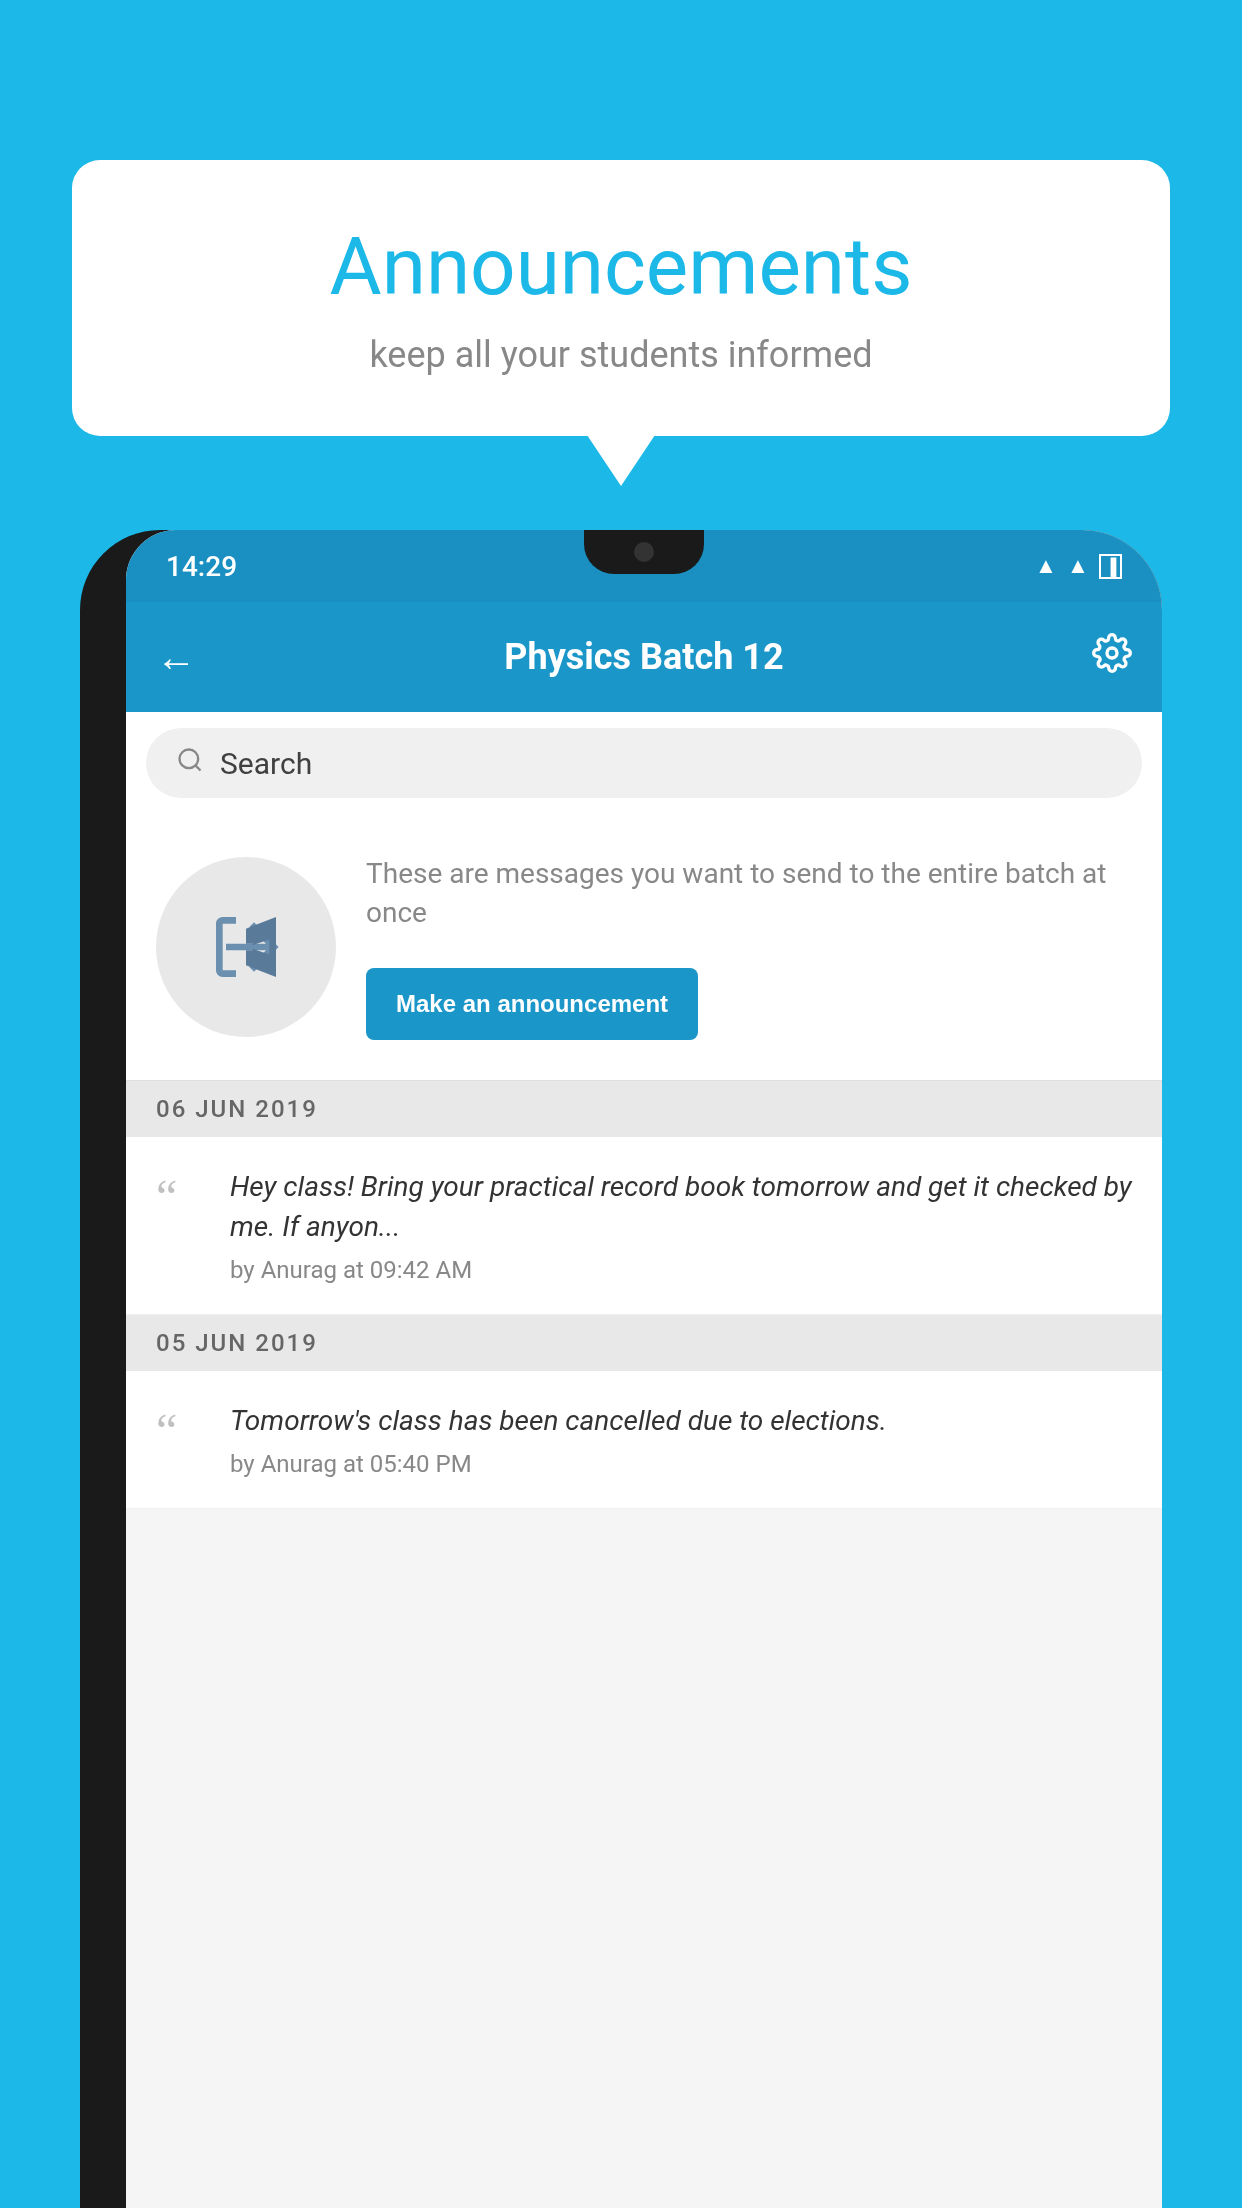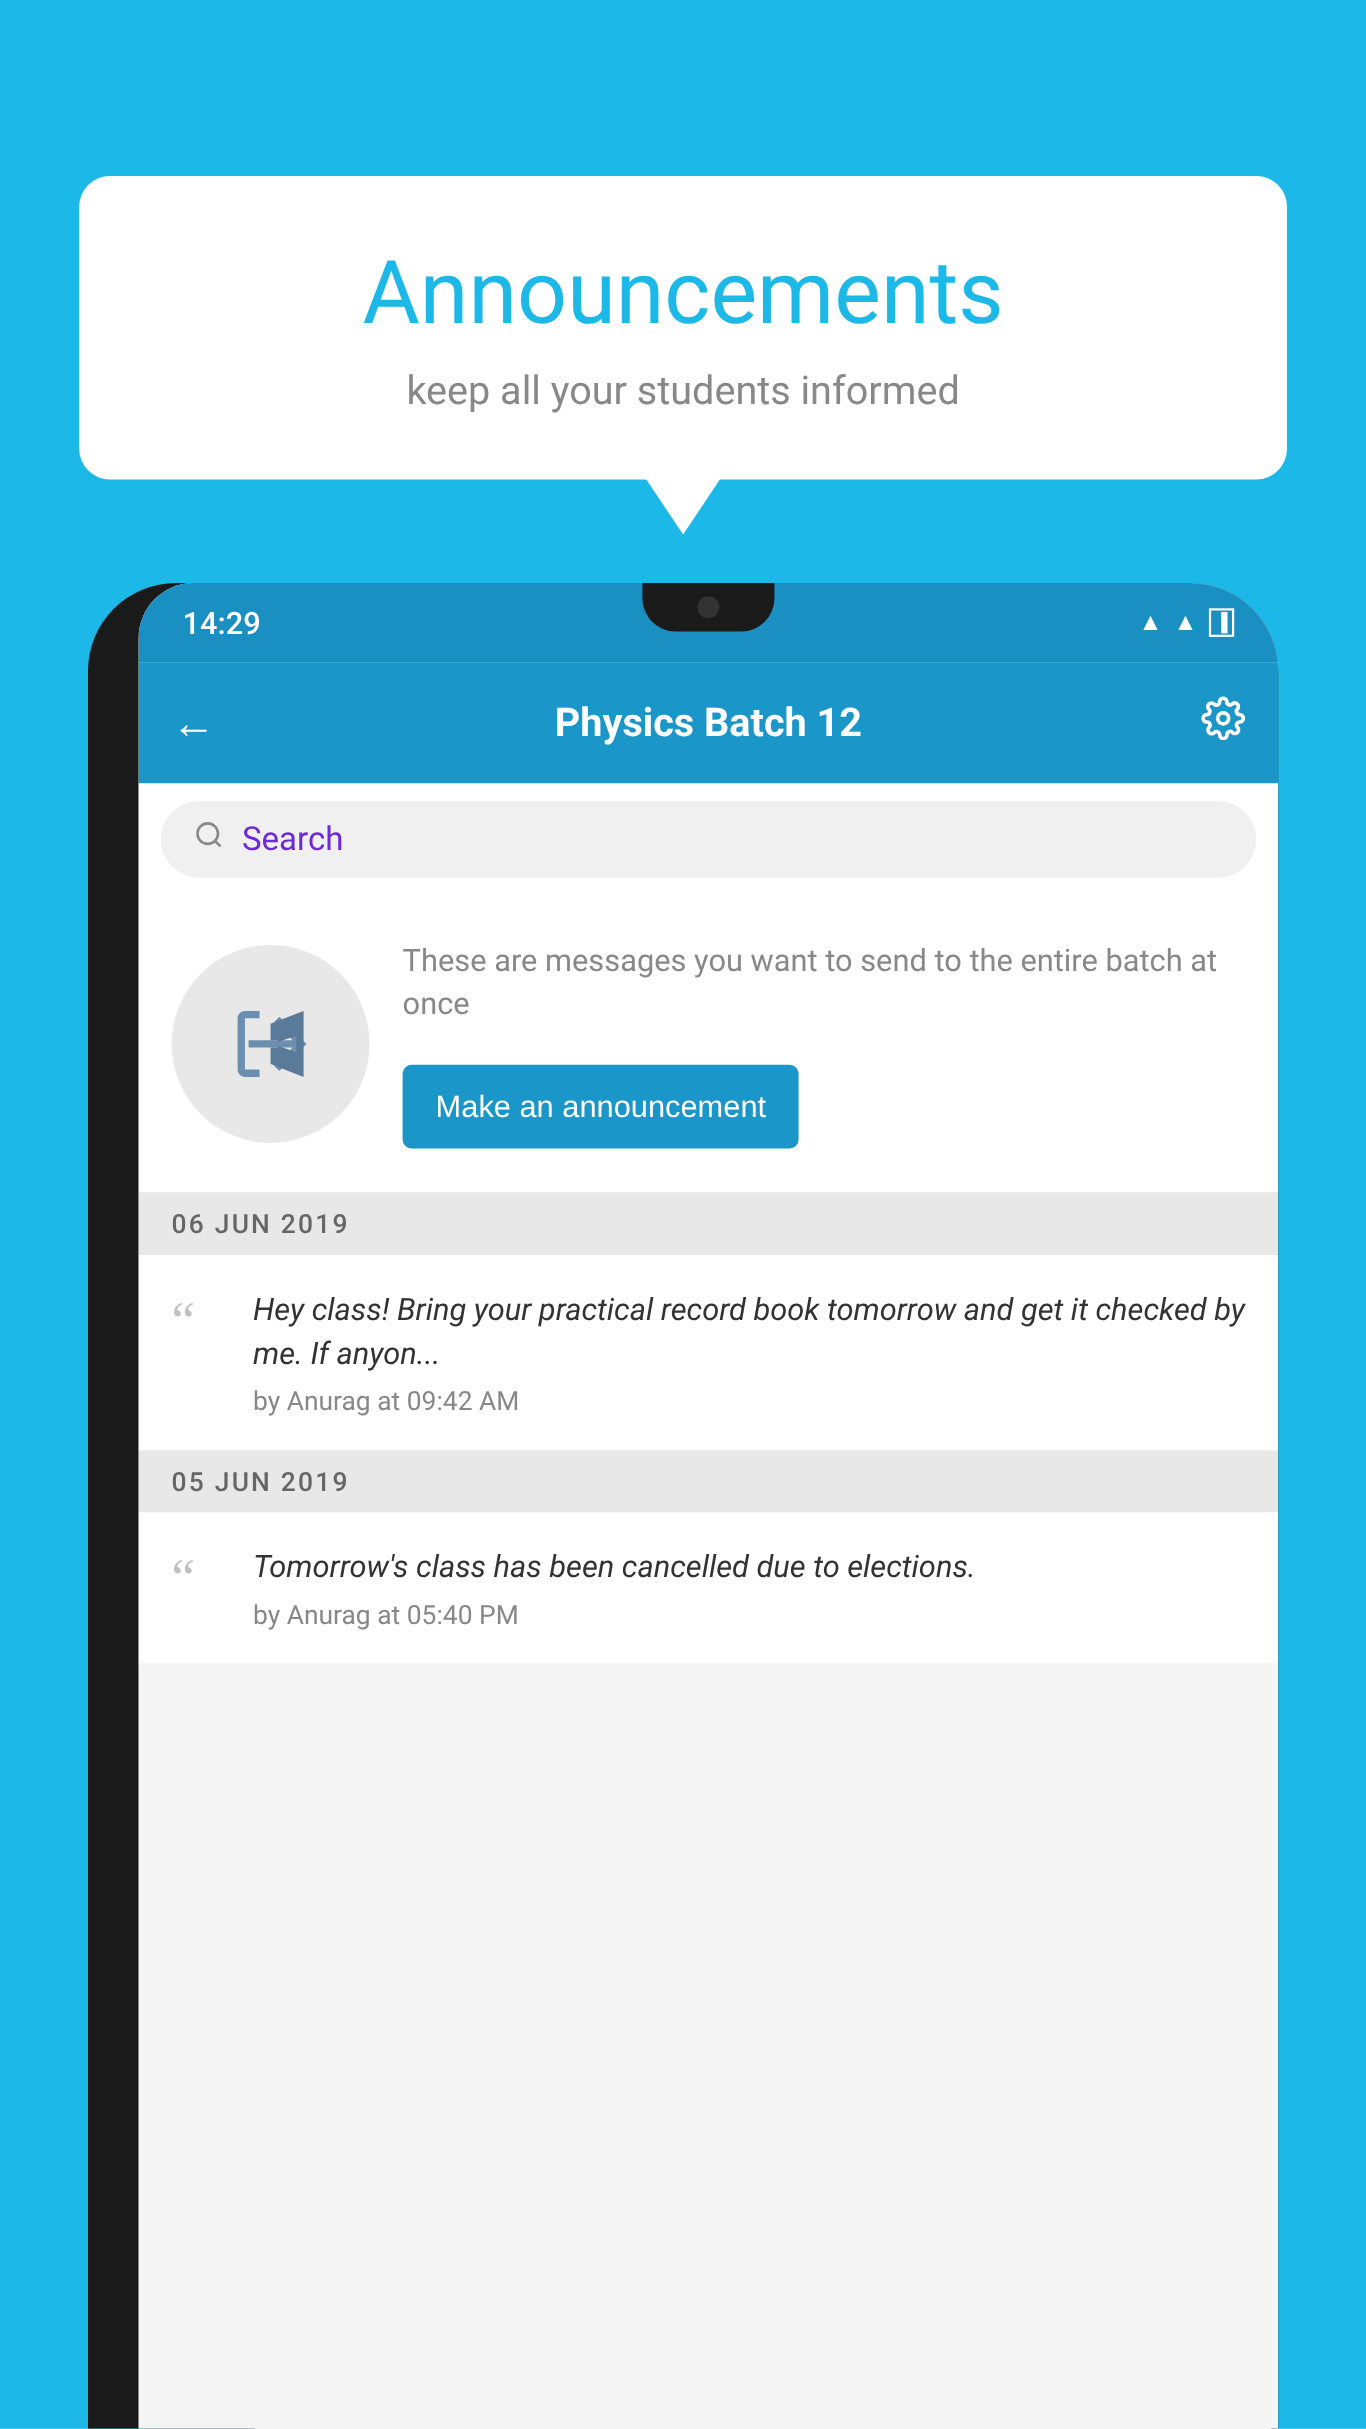--- a/index.html
+++ b/index.html
@@ -234,21 +234,21 @@
       padding: 0 30px;
       gap: 16px;
     }
 
     .search-icon-wrap {
       color: #888;
       font-size: 30px;
     }
 
     .search-placeholder {
-      color: #6d28d9;
+      color: #404040;
       font-size: 30px;
     }
 
     
     .announcement-promo {
       background: white;
       padding: 40px 30px;
       display: flex;
       align-items: center;
       gap: 30px;
@@ -278,22 +278,22 @@
       font-size: 28px;
       line-height: 1.4;
     }
 
     .make-announcement-btn {
       background: #1a96c8;
       color: white;
       border: none;
       border-radius: 8px;
       padding: 22px 30px;
-      font-size: 28px;
-      font-weight: 400;
+      font-size: 24px;
+      font-weight: 700;
       cursor: pointer;
       text-align: right;
       align-self: flex-start;
     }
 
     
     .date-separator {
       background: #e8e8e8;
       padding: 14px 30px;
       color: #666;

